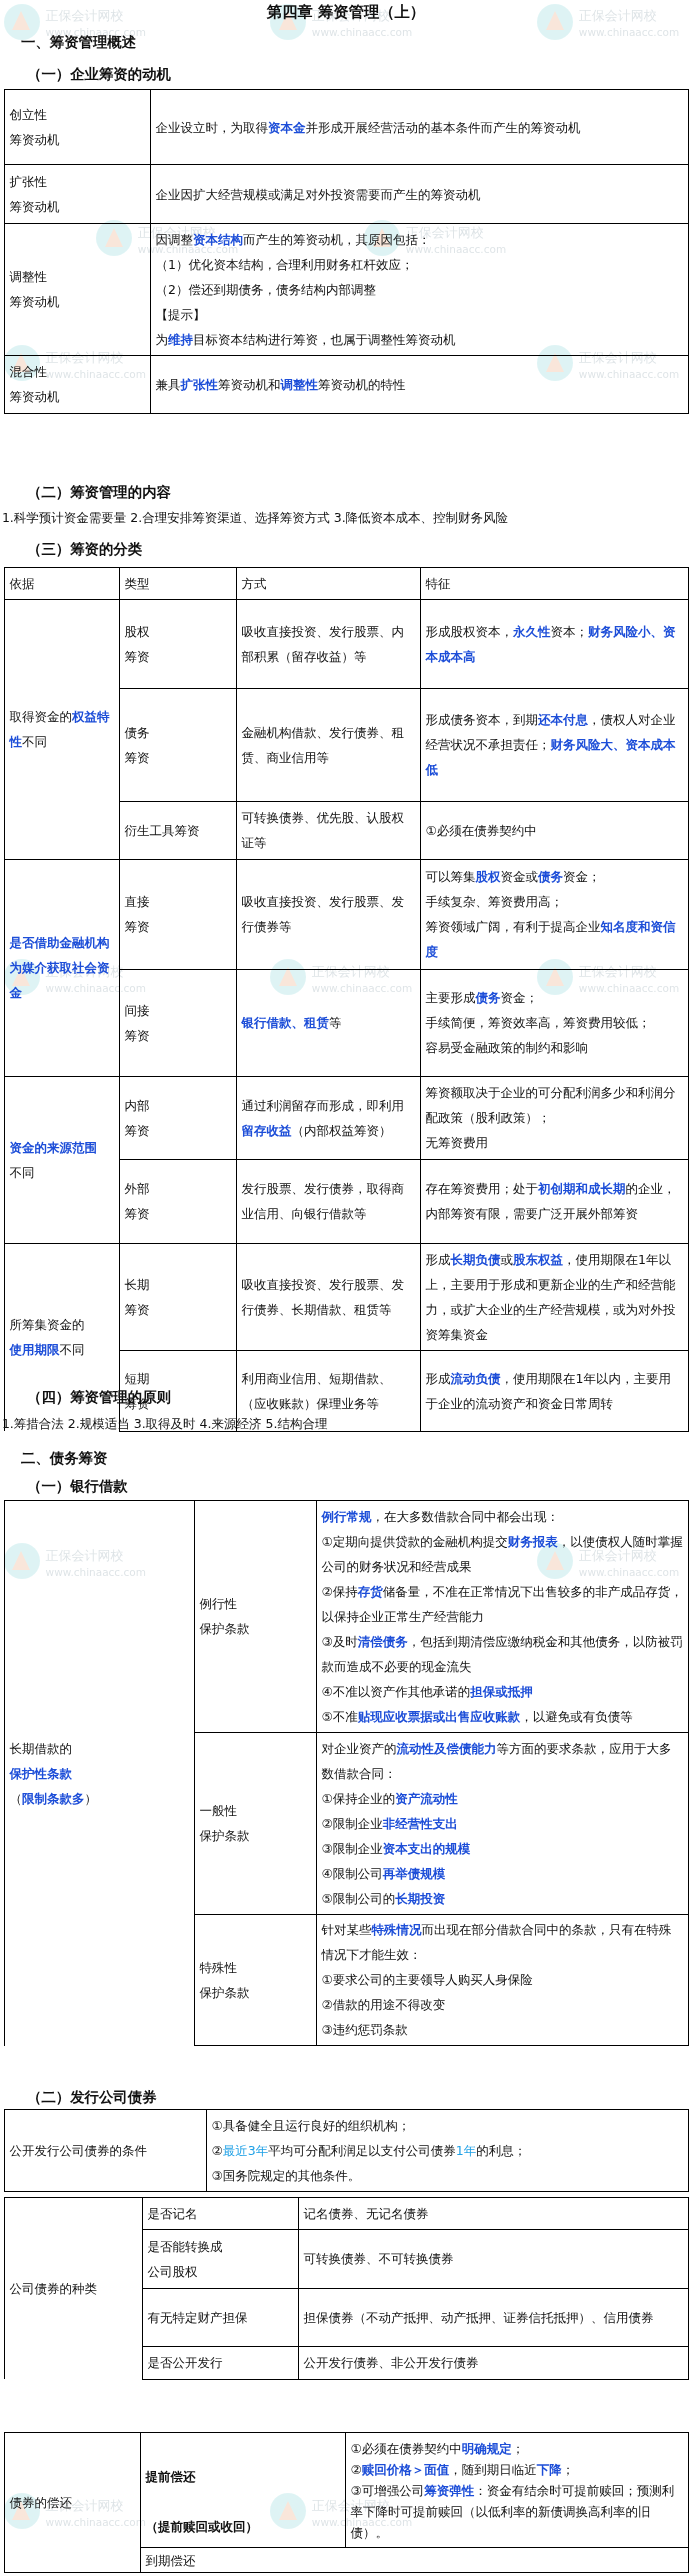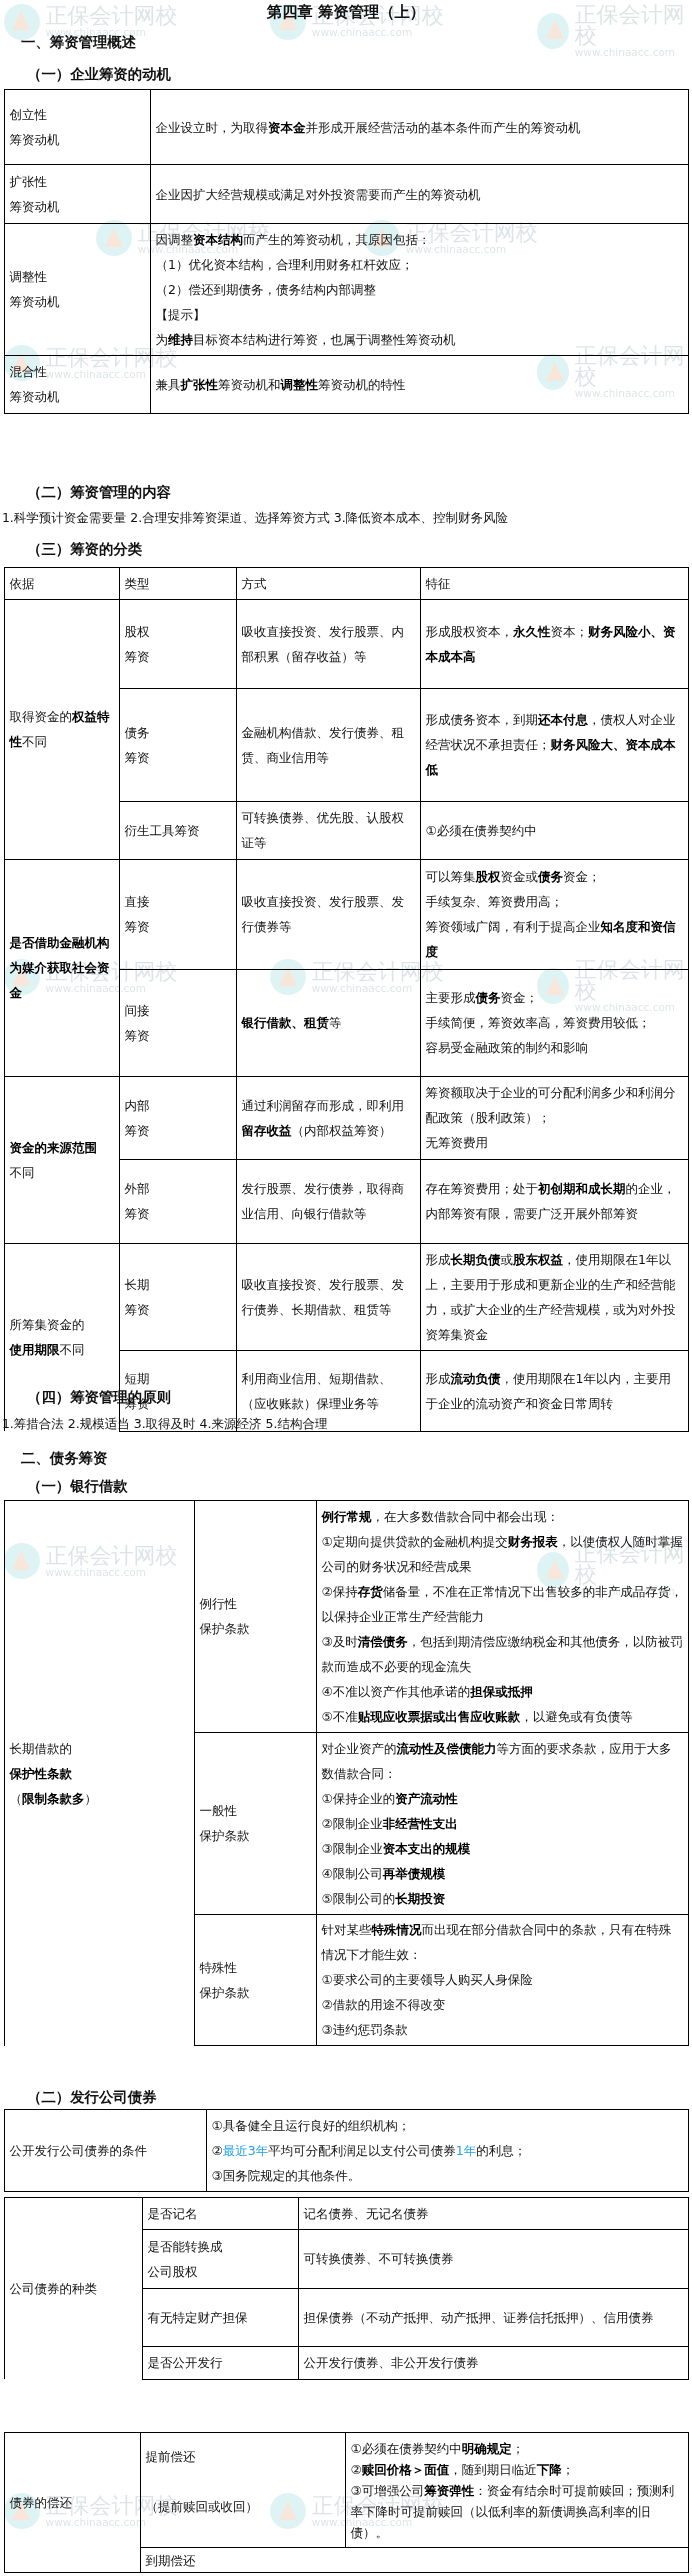--- a/index.html
+++ b/index.html
@@ -1,31 +1,31 @@
 <!DOCTYPE html>
 <html><head>
 <meta charset="utf-8">
 <style>
   html, body { margin:0; padding:0; background:#fff; }
   body { width:692px; height:2576px; position:relative; overflow:hidden;
          font-family:"DejaVu Sans", "Liberation Sans", sans-serif; color:#111; font-size:12.5px; }
   .wm { position:absolute; display:flex; align-items:center; gap:5.8px; opacity:0.18; pointer-events:none; z-index:0; }
   .wm .logo { width:36px; height:36px; border-radius:50%; background:#4fc3c8; position:relative; }
   .wm .logo:after { content:""; position:absolute; left:8.6px; top:7.7px; border-left:9.6px solid transparent; border-right:9.6px solid transparent; border-bottom:19px solid #e07a3a; }
-  .wm .t1 { font-size:22px; color:#4a6a7a; line-height:21px; }
+  .wm .t1 { font-size:13px; color:#4a6a7a; line-height:21px; }
   .wm .t2 { font-size:10.5px; color:#4a6a7a; }
   .abs { position:absolute; z-index:1; }
   .title { left:0; width:692px; top:1.9px; text-align:center; font-weight:bold; font-size:15.3px; }
   .h1 { font-weight:bold; font-size:14.4px; }
   .h2 { font-weight:bold; font-size:14.4px; }
   .plain { font-size:12.5px; }
   table { border-collapse:collapse; position:absolute; z-index:1; background:transparent; }
   td { border:1px solid #000; padding:2.9px 4.8px; vertical-align:middle; font-size:12.5px; line-height:25px; }
   td.c { text-align:left; }
-  .red { color:#000000; font-weight:bold; }
+  .red { color:#1d4ed8; font-weight:bold; }
   .blue { color:#1ea0e6; }
   .thick-top { border-top:1.9px solid #000; }
 </style>
 </head>
 <body>
 
 <div class="wm" style="left:3.8px;top:3.8px;">
     <div class="logo"></div>
     <div>
       <div class="t1">正保会计网校</div>
@@ -338,21 +338,21 @@
 
 <table style="left:3.8px;top:2432px;width:685px;">
   <colgroup>
       <col style="width:136px">
       <col style="width:205px">
       <col>
     </colgroup>
   <tbody>
       <tr style="height:115px;">
     <td class="c" rowspan="2">债券的偿还</td>
-    <td class="c" style="vertical-align:top;padding-top:11px;"><span>提前偿还</span><br><br><span>（提前赎回或收回）</span></td>
+    <td class="c" style="vertical-align:top;padding-top:31px;font-weight:bold;"><span>提前偿还</span><br><br><span>（提前赎回或收回）</span></td>
     <td style="line-height:21px;">
       <span>①必须在债券契约中</span><span class="red">明确规定</span><span>；</span><br>
       <span>②</span><span class="red">赎回价格＞面值</span><span>，随到期日临近</span><span class="red">下降</span><span>；</span><br>
       <span>③可增强公司</span><span class="red">筹资弹性</span><span>：资金有结余时可提前赎回；预测利率下降时可提前赎回（以低利率的新债调换高利率的旧债）。</span>
     </td>
   </tr>
   <tr style="height:25px;">
     <td colspan="2" style="line-height:17px;">到期偿还</td>
   </tr>
 </tbody>

